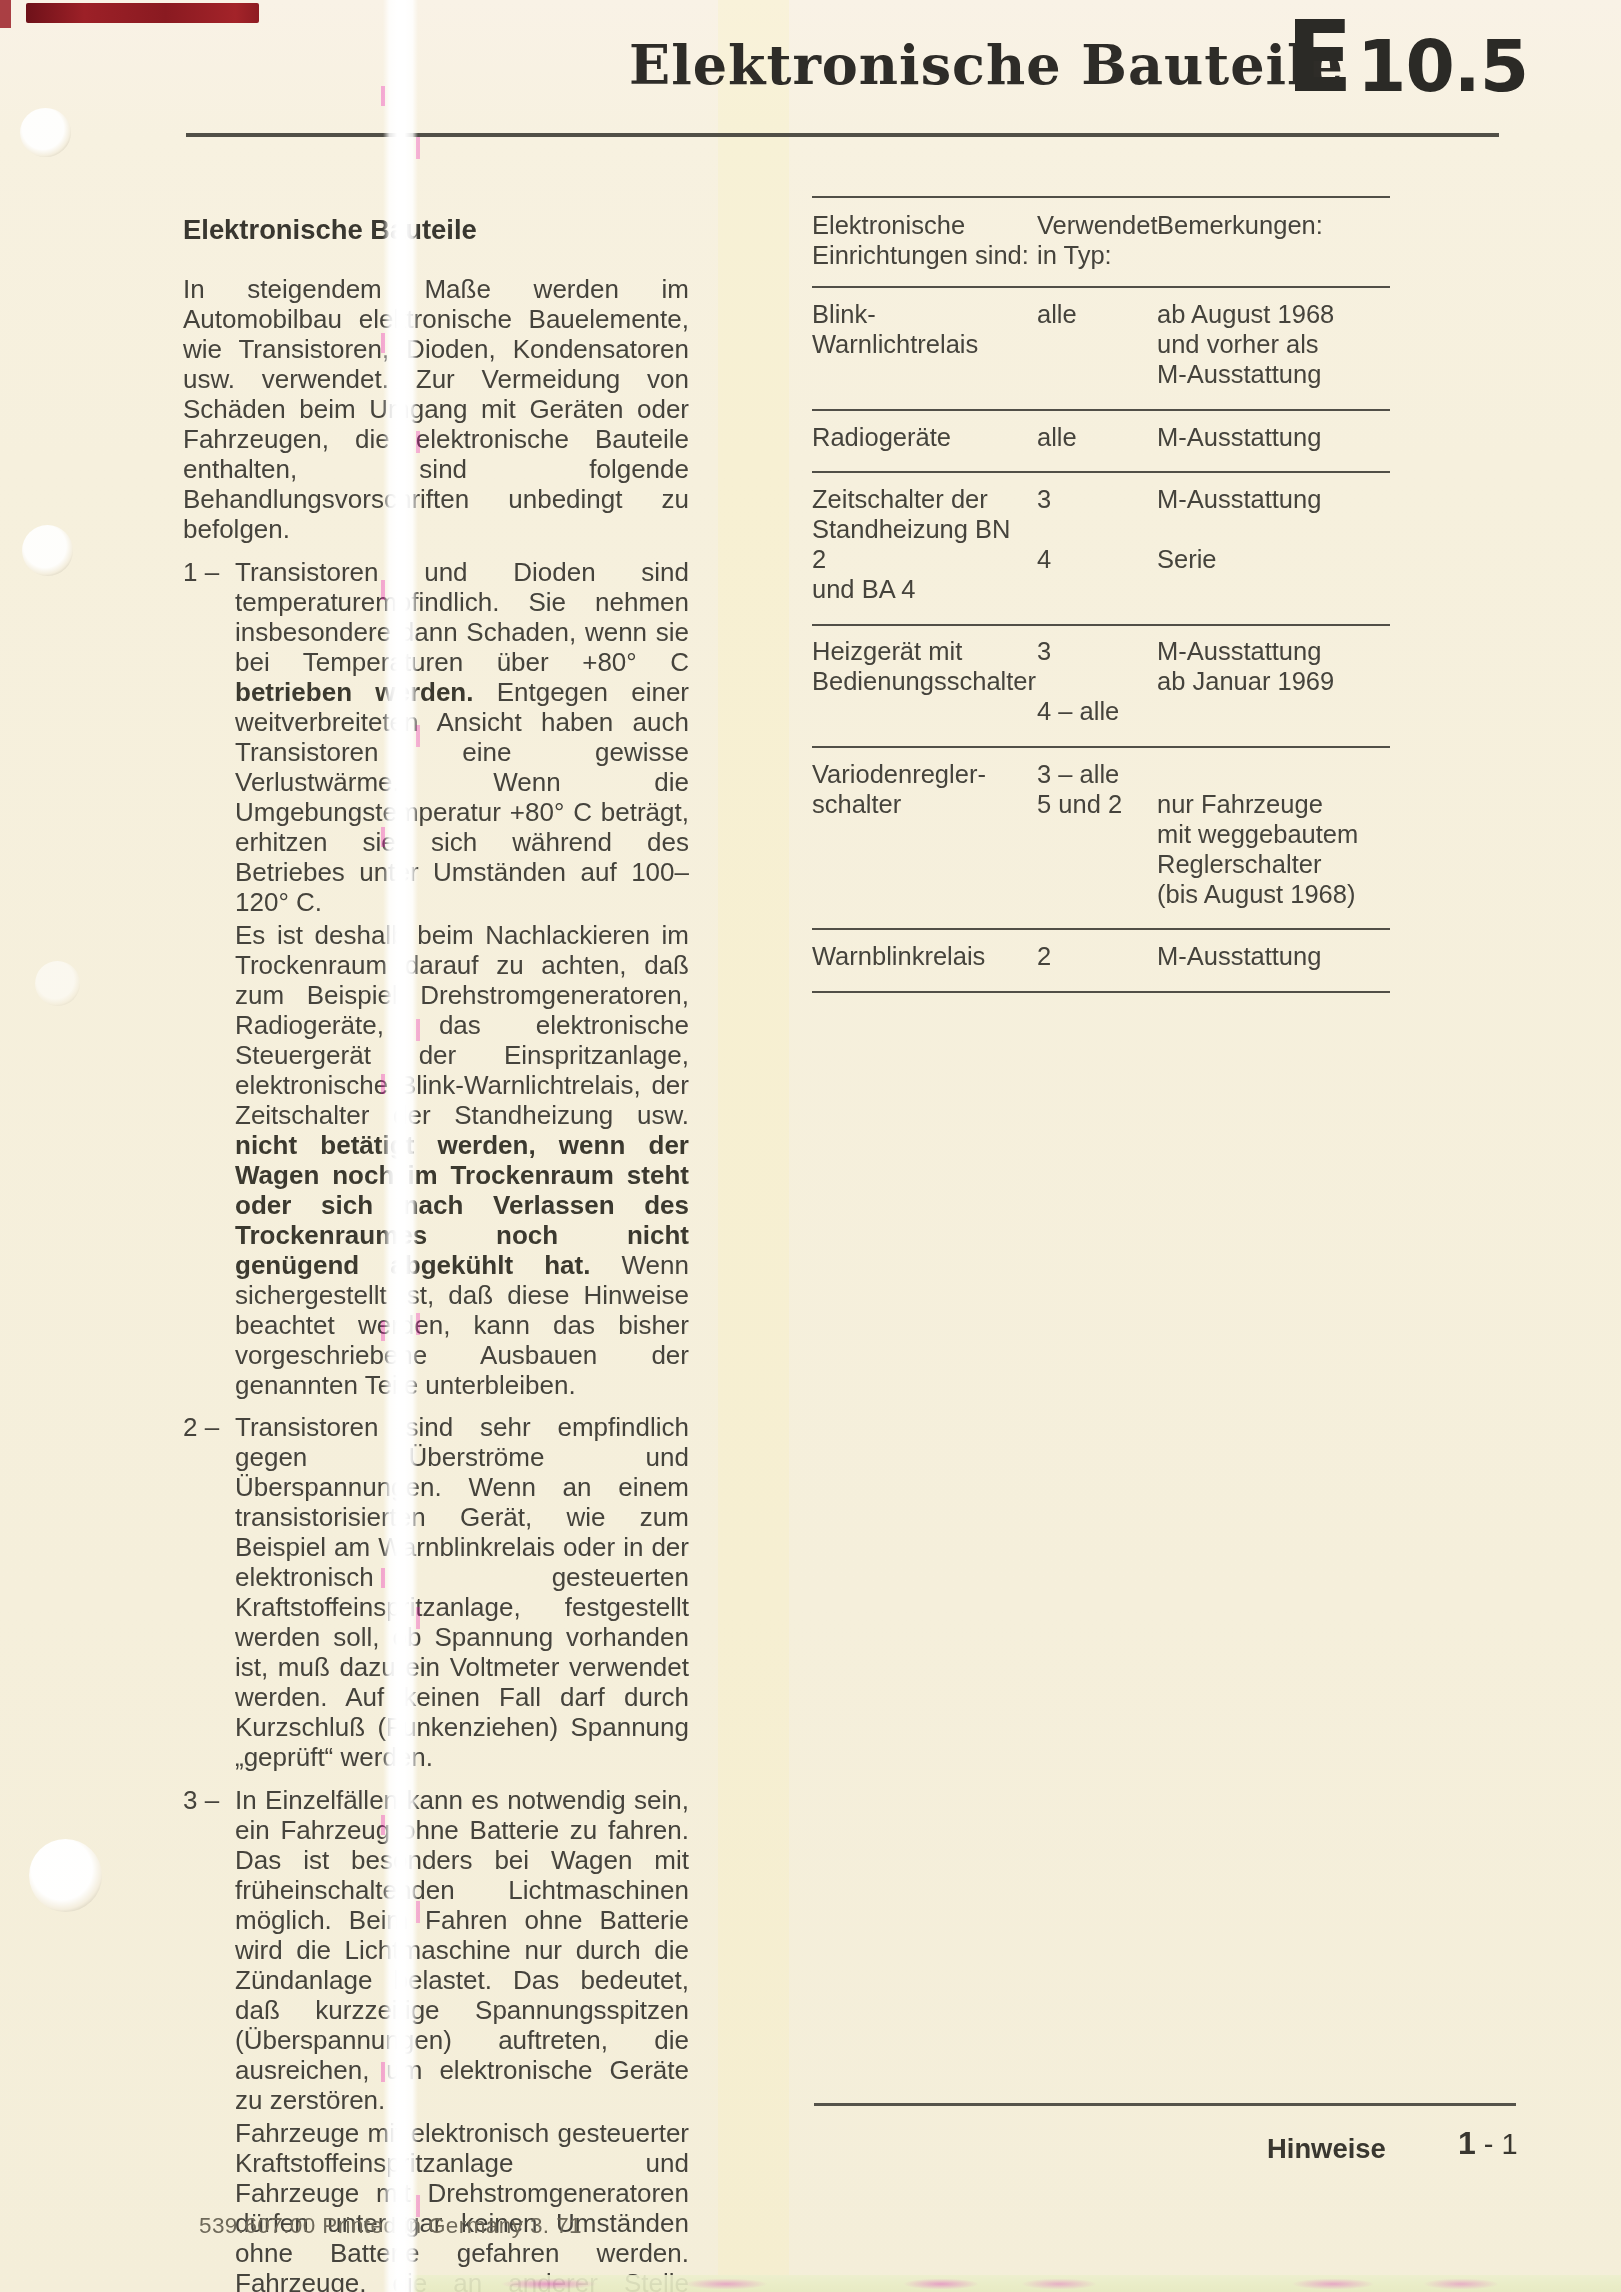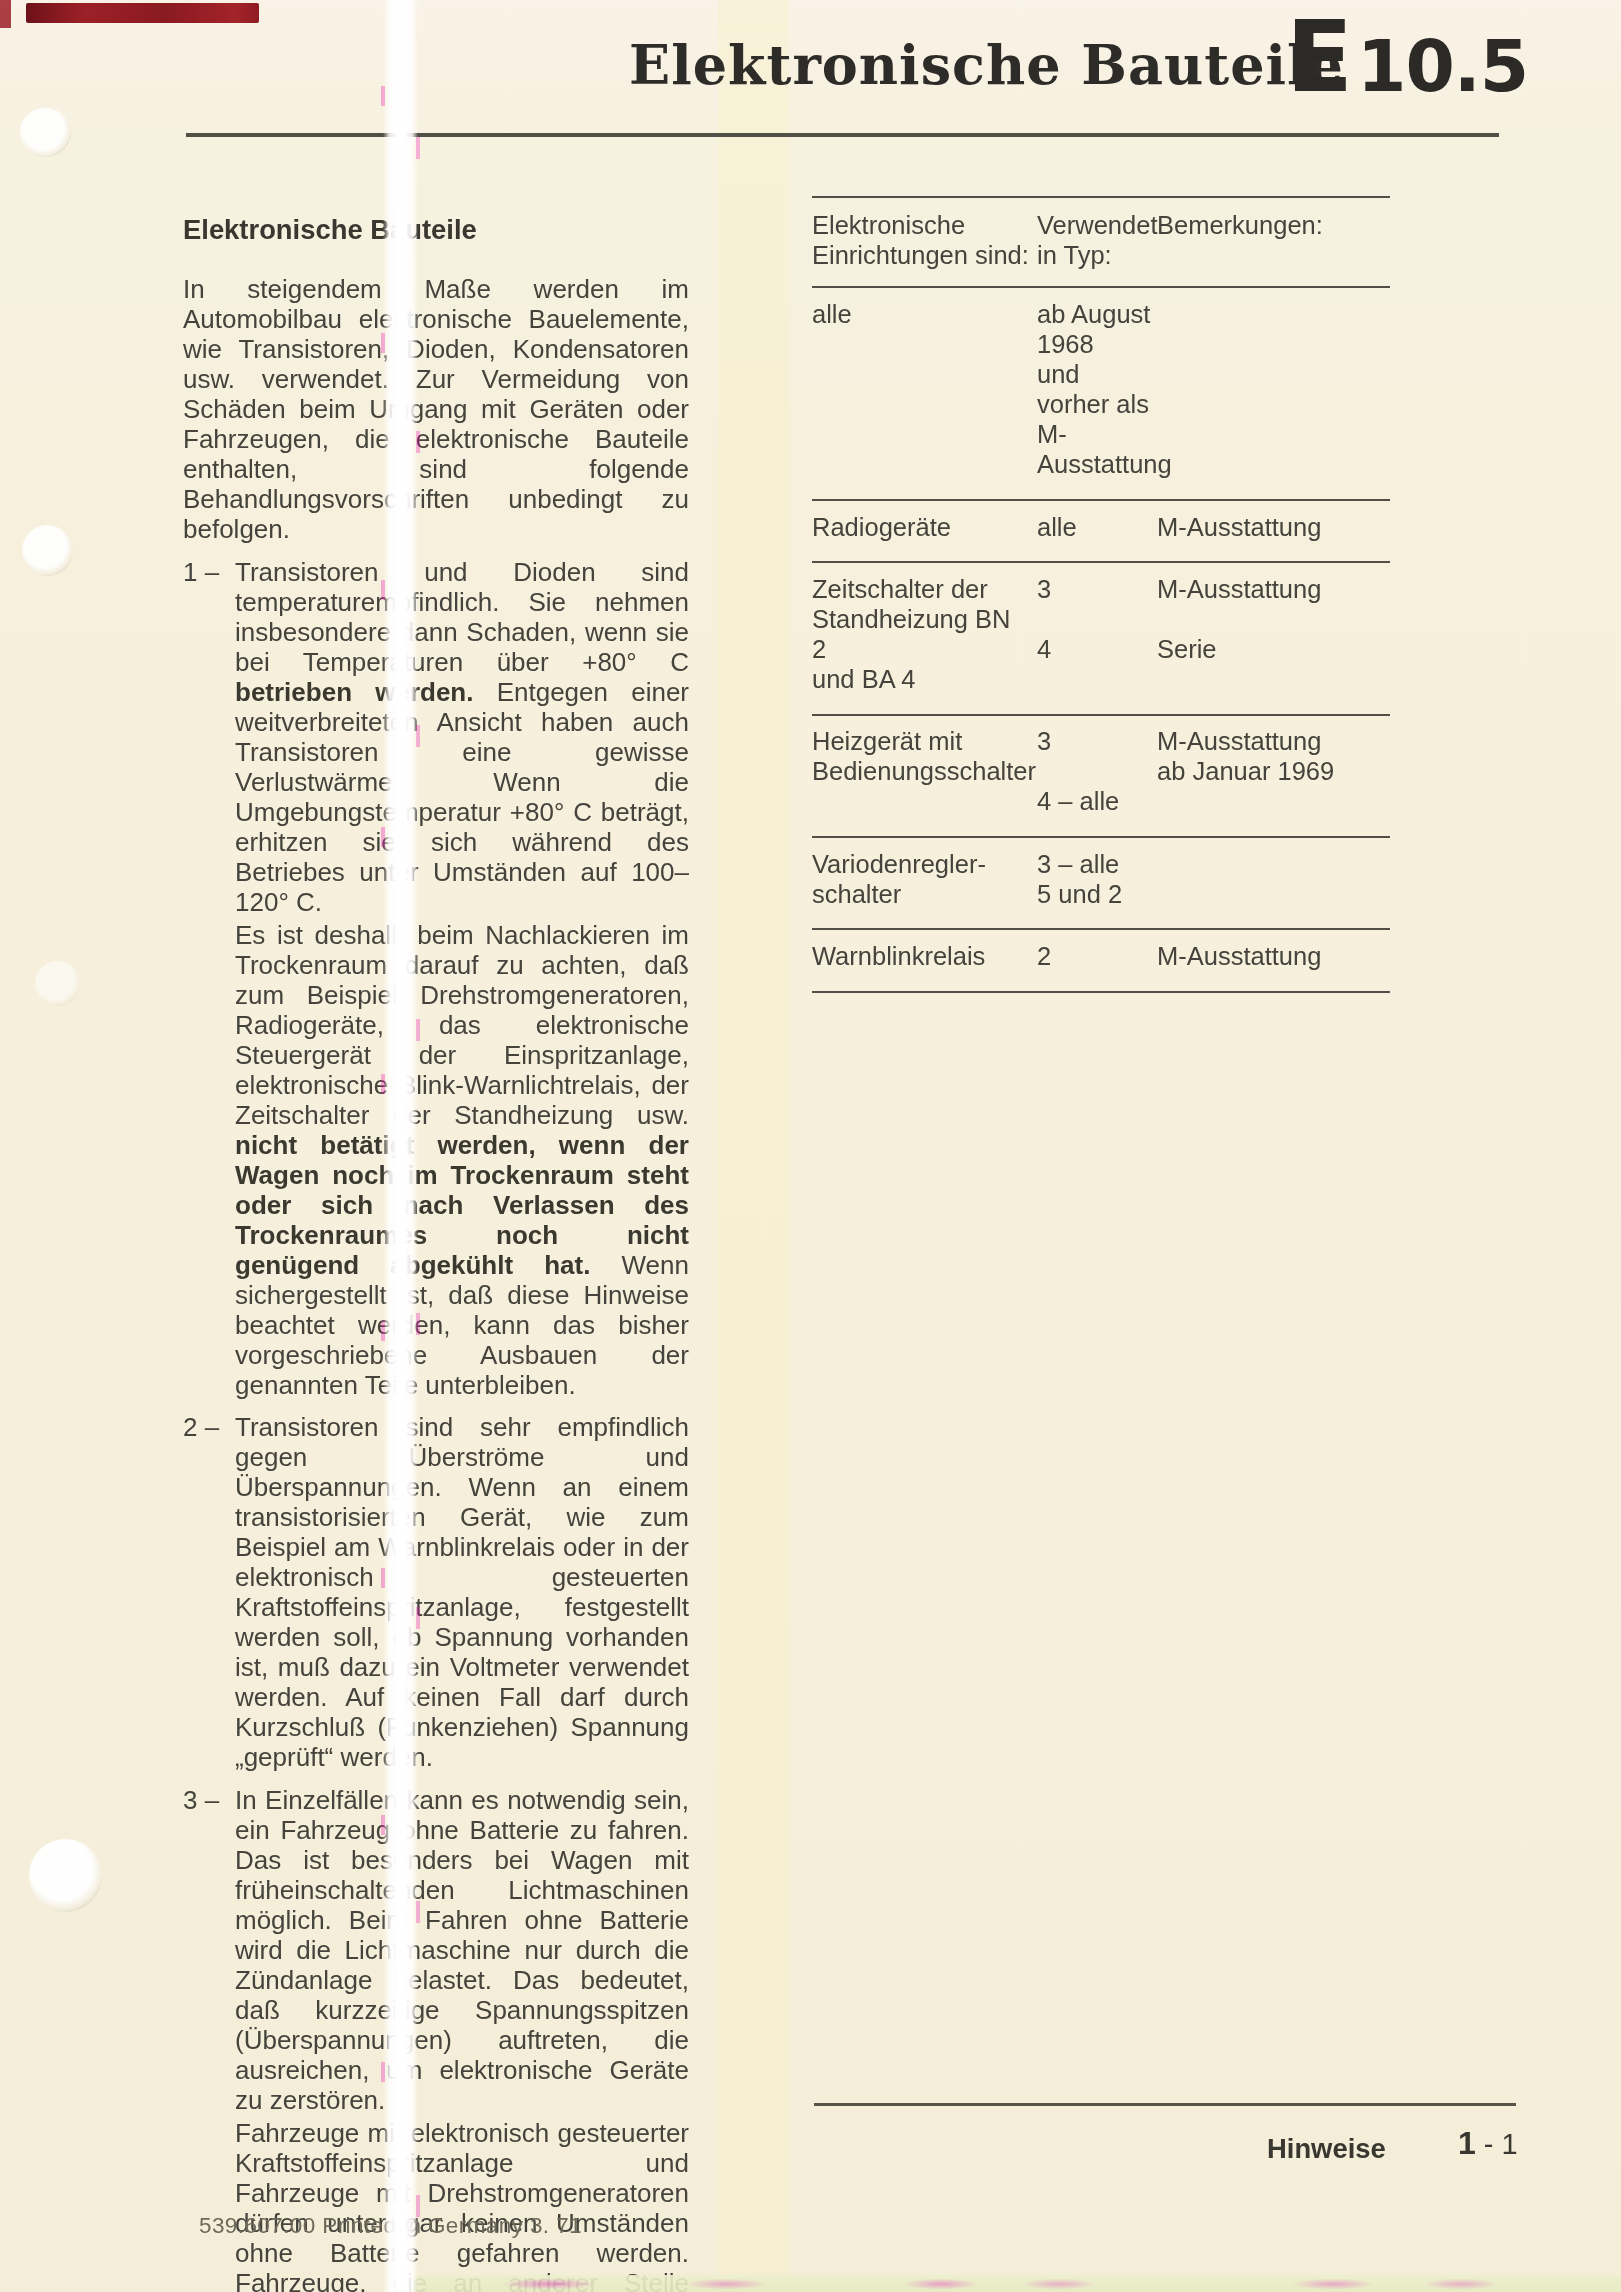--- a/index.html
+++ b/index.html
@@ -114,20 +114,22 @@
   <div class="etable">
     <div class="trow thead">
       <div class="cell">Elektronische
 Einrichtungen sind:</div>
       <div class="cell">Verwendet
 in Typ:</div>
       <div class="cell">Bemerkungen:</div>
     </div>
     <div id="rows">
         <div class="trow">
+          <div class="cell">Blink-
+Warnlichtrelais</div>
           <div class="cell">alle</div>
           <div class="cell">ab August 1968
 und vorher als
 M-Ausstattung</div>
         </div>
         <div class="trow">
           <div class="cell">Radiogeräte</div>
           <div class="cell">alle</div>
           <div class="cell">M-Ausstattung</div>
         </div>
@@ -149,20 +151,25 @@
 
 4 – alle</div>
           <div class="cell">M-Ausstattung
 ab Januar 1969</div>
         </div>
         <div class="trow">
           <div class="cell">Variodenregler-
 schalter</div>
           <div class="cell">3 – alle
 5 und 2</div>
+          <div class="cell">
+nur Fahrzeuge
+mit weggebautem
+Reglerschalter
+(bis August 1968)</div>
         </div>
         <div class="trow">
           <div class="cell">Warnblinkrelais</div>
           <div class="cell">2</div>
           <div class="cell">M-Ausstattung</div>
         </div>
       </div>
     <div class="trow-end"></div>
   </div>
 

